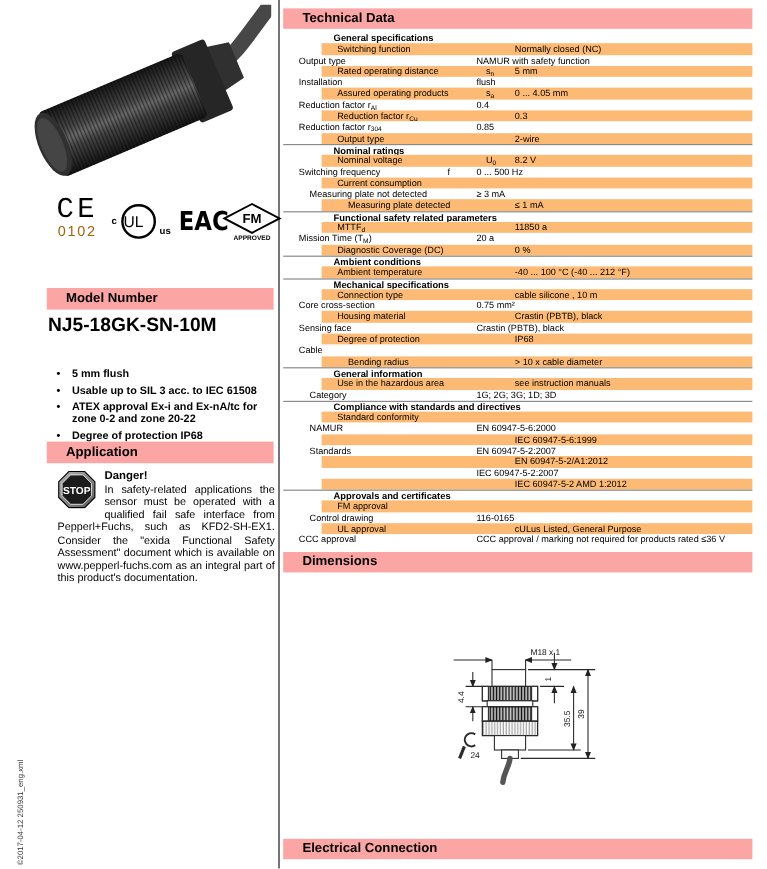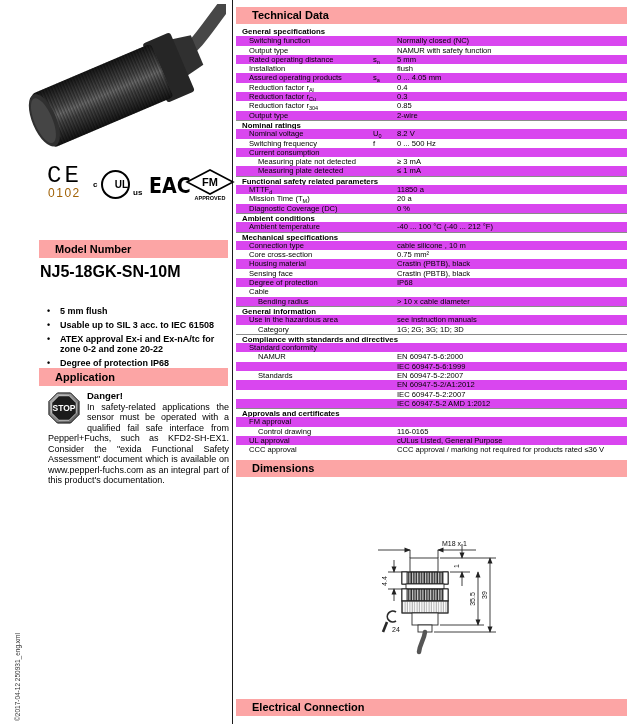--- a/index.html
+++ b/index.html
@@ -13,21 +13,21 @@
 
   
   .photo{position:absolute;left:8px;top:4px;width:218px;height:150px;}
   .logos{position:absolute;left:39px;top:162px;width:192px;height:58px;}
   .ce{position:absolute;left:8px;top:3px;text-align:center;}
   .ce-letters{font-size:24px;line-height:22px;letter-spacing:3px;font-family:Liberation Mono, monospace;}
   .ce-number{font-size:12px;line-height:13px;letter-spacing:1.5px;color:#a16207;}
   .ul{position:absolute;left:54px;top:7px;width:46px;height:38px;}
   .ul-c{position:absolute;left:0;top:11px;font-size:8px;font-weight:bold;}
   .ul-circle{position:absolute;left:8px;top:1px;width:25px;height:25px;border:2.5px solid #000;
-        border-radius:50%;text-align:right;line-height:25px;font-weight:bold;font-size:10px;}
+        border-radius:50%;text-align:left;line-height:25px;font-weight:normal;font-size:13px;}
   .ul-us{position:absolute;left:40px;top:19px;font-size:8px;font-weight:bold;}
   .eac{position:absolute;left:110px;top:12px;font-size:19px;font-weight:bold;transform:scaleY(1.15);
         font-family:"DejaVu Sans",sans-serif;}
   .fm{position:absolute;left:146px;top:7px;}
 
   .bar{background:#fca5a5;font-weight:bold;font-size:11px;line-height:17px;height:17px;
        padding-left:16px;box-sizing:border-box;overflow:hidden;}
   #bar-model{position:absolute;left:39px;top:240px;width:189px;height:18px;line-height:18px;}
   #model-number{position:absolute;left:40px;top:263px;font-size:16px;font-weight:bold;}
   #bar-features{position:absolute;left:39px;top:283px;width:189px;height:18px;line-height:18px;}
@@ -45,23 +45,23 @@
   #bar-technical{position:absolute;left:236px;top:7px;width:391px;}
   #tech-table{position:absolute;left:236px;top:27px;width:391px;}
   #bar-dimensions{position:absolute;left:236px;top:460px;width:391px;}
   #dim-svg-wrap{position:absolute;left:236px;top:482px;width:391px;height:213px;}
   #bar-electrical{position:absolute;left:236px;top:699px;width:391px;}
 
   .tline{position:relative;height:9.3px;line-height:9.4px;font-size:7.6px;}
   .tline.thead{font-weight:bold;font-size:7.8px;box-sizing:border-box;
        border-top:1px solid #8a8a8a;line-height:9px;}
   #tech-table .thead:first-child{border-top:none;}
-  .shade{background:#d946ef;}
+  .shade{background:#fdba74;margin-left:32px;}
   .tlabel{white-space:nowrap;display:inline-block;}
-  .ind0{padding-left:6px;}
+  .ind0{padding-left:6px;margin-left:36px;}
   .ind1{padding-left:13px;}
   .ind2{padding-left:22px;text-align:right;}
   .tsym{position:absolute;left:137px;top:0;}
   .tval{position:absolute;left:161px;top:0;white-space:nowrap;}
   sub{font-size:5.5px;line-height:0;vertical-align:-1.5px;}
 </style>
 </head>
 <body>
 
 <div class="page">

